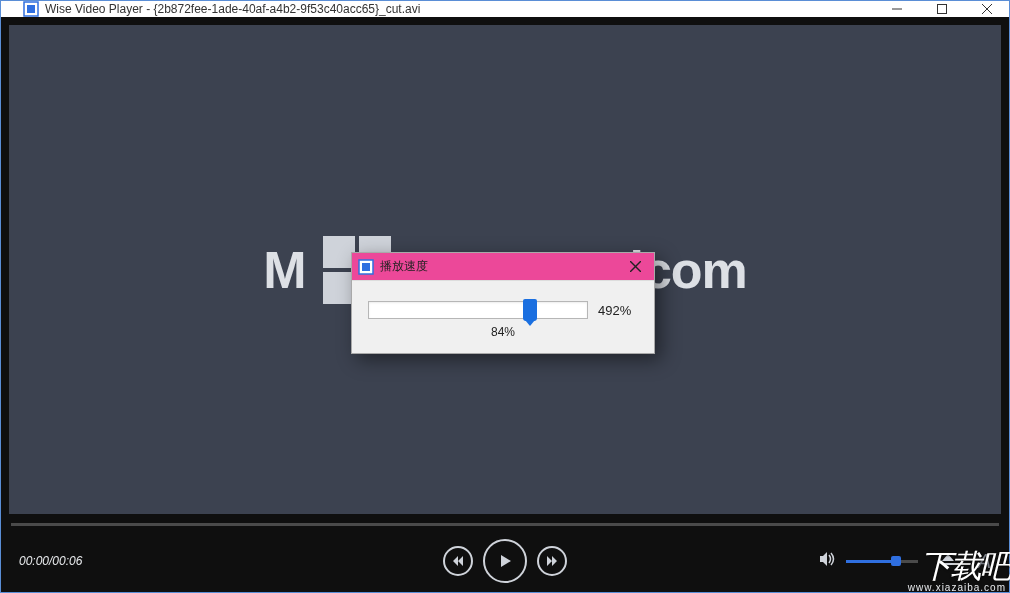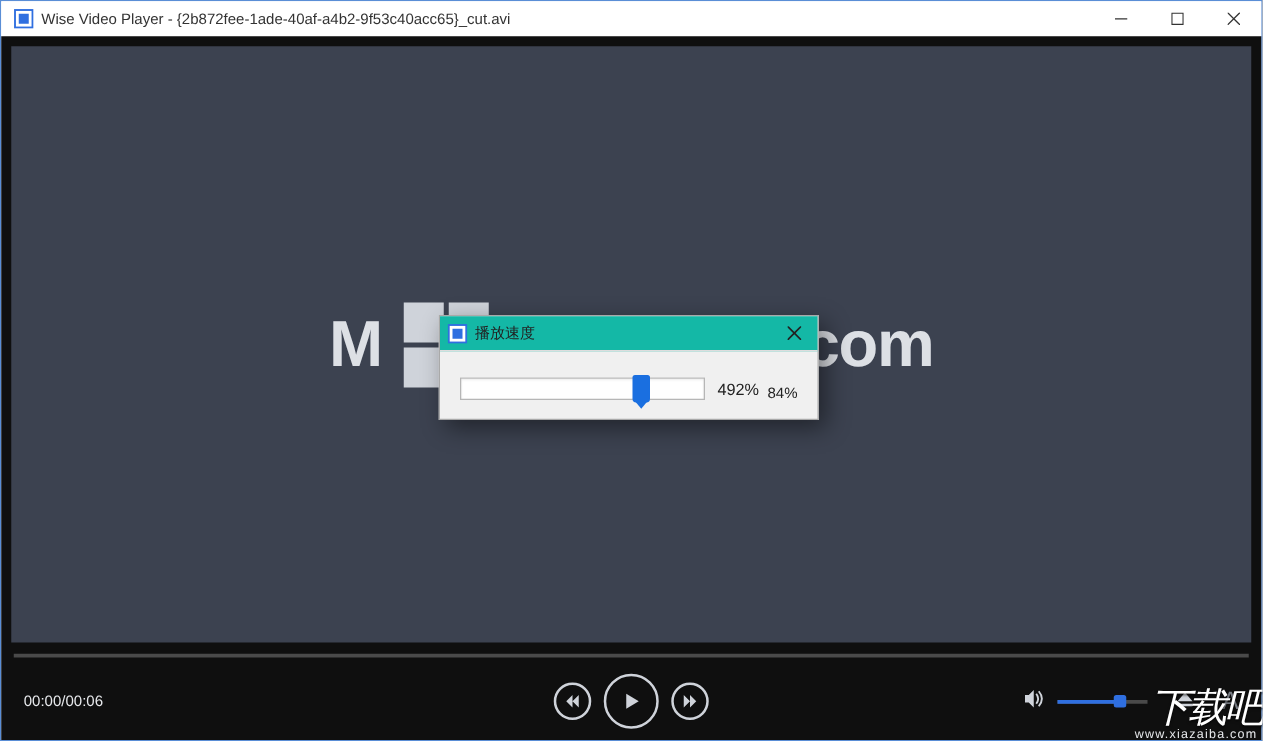--- a/index.html
+++ b/index.html
@@ -13,25 +13,25 @@
     }
     .window {
       width: 1010px;
       height: 593px;
       border: 1px solid #5a8ed6;
       display: flex;
       flex-direction: column;
       background: #fff;
     }
     .titlebar {
-      height: 28px;
+      height: 16px;
       background: #fff;
       display: flex;
       align-items: center;
-      padding-left: 10px;
+      padding-left: 22px;
       font-size: 12px;
       color: #333;
       position: relative;
     }
     .titlebar .app-icon {
       width: 16px;
       height: 16px;
       margin-right: 6px;
       display: inline-flex;
       align-items: center;
@@ -97,20 +97,21 @@
       position: relative;
       top: 3px;
     }
     .controls-row {
       height: 62px;
       display: flex;
       align-items: center;
       padding: 0 18px;
       color: #cfd3da;
       position: relative;
+      font-style: italic;
     }
     .time-label {
       font-size: 12px;
       color: #e8eaed;
       font-weight: 500;
     }
     .center-controls {
       position: absolute;
       left: 50%;
       transform: translateX(-50%);
@@ -170,42 +171,42 @@
       width: 304px;
       left: 351px;
       top: 252px;
       background: #f0f0f0;
       border: 1px solid #a9a9a9;
       box-shadow: 6px 6px 18px rgba(0,0,0,0.45);
       z-index: 10;
     }
     .dialog-titlebar {
       height: 28px;
-      background: #14b8a6;
+      background: #ec4899;
       display: flex;
       align-items: center;
       padding-left: 6px;
       font-size: 12px;
       border-bottom: 1px solid #ddd;
       color: #222;
     }
     .dialog-titlebar .app-icon { width: 16px; height: 16px; margin-right: 6px; }
     .dialog-titlebar .spacer { flex: 1; }
     .dialog-close {
       width: 38px;
       height: 100%;
       display: flex;
       align-items: center;
       justify-content: center;
     }
     .dialog-close svg { width: 11px; height: 11px; }
     .dialog-body {
       padding: 20px 16px 14px 16px;
       display: flex;
-      flex-direction: row;
+      flex-direction: column;
       align-items: center;
     }
     .speed-row { display: flex; align-items: center; gap: 10px; width: 100%; }
     .speed-slider {
       flex: 1;
       height: 18px;
       border: 1px solid #b6b6b6;
       background: #fff;
       position: relative;
       box-shadow: inset 0 1px 2px rgba(0,0,0,0.08);

